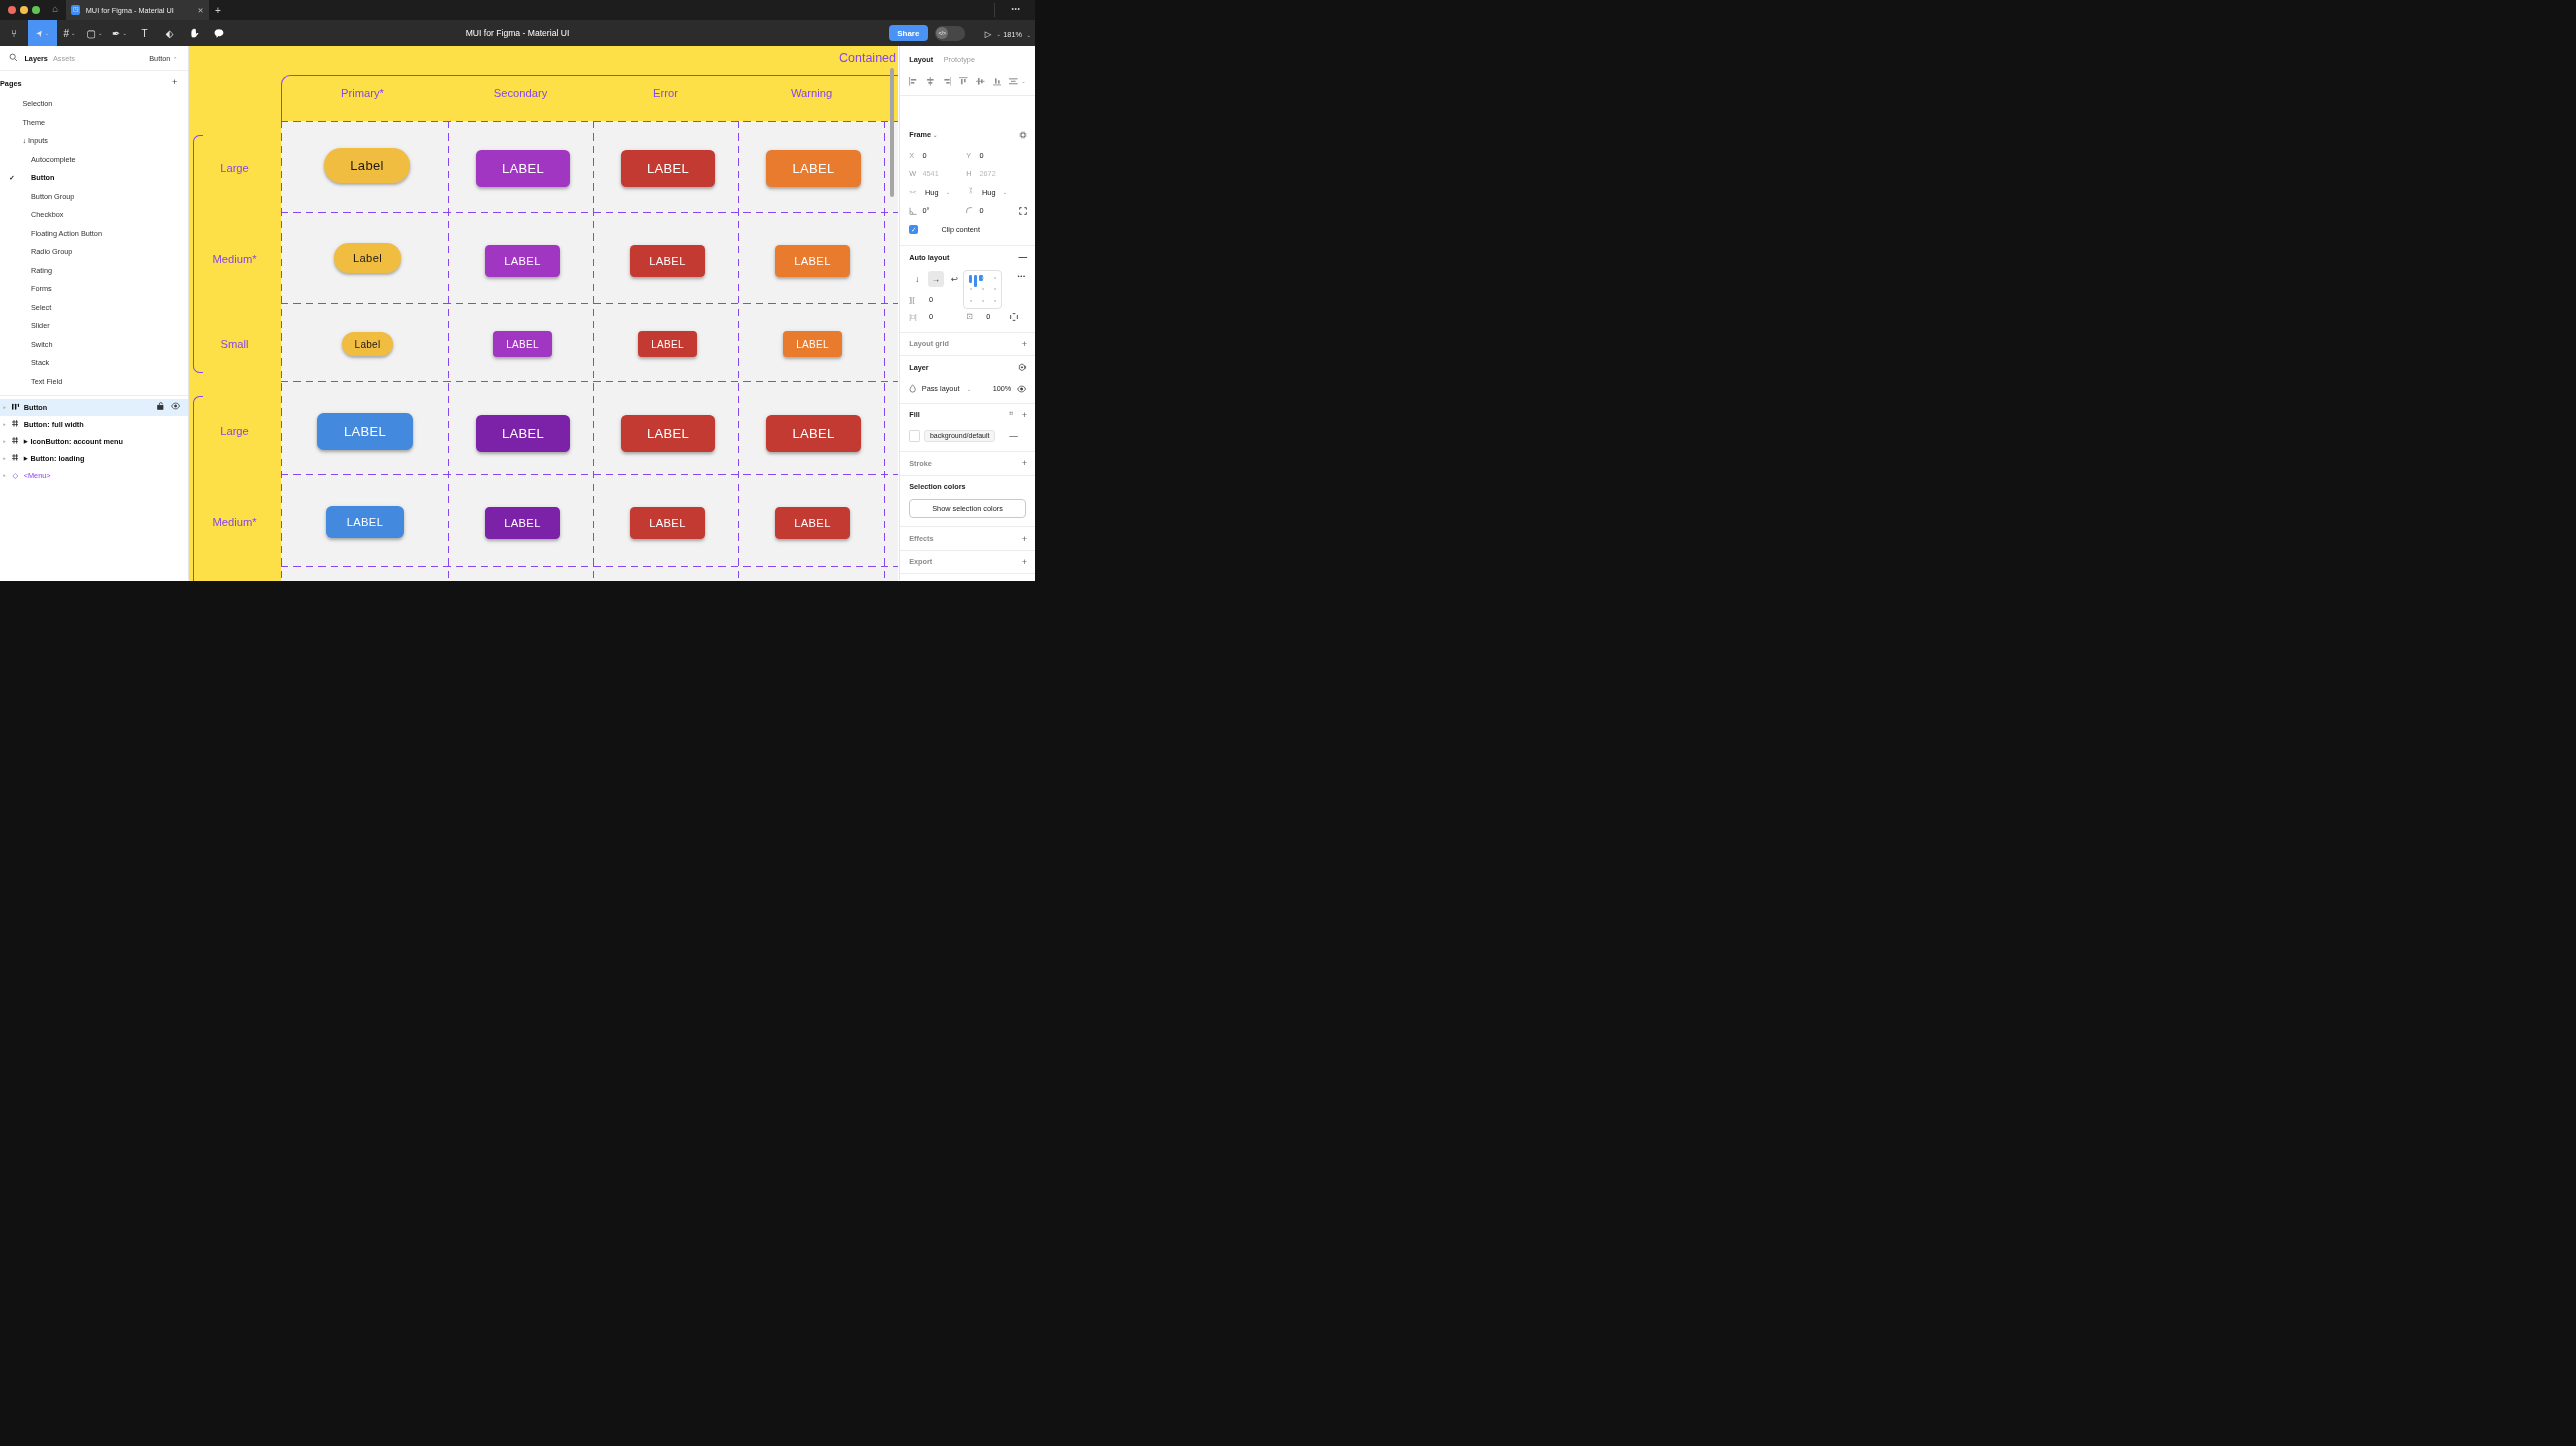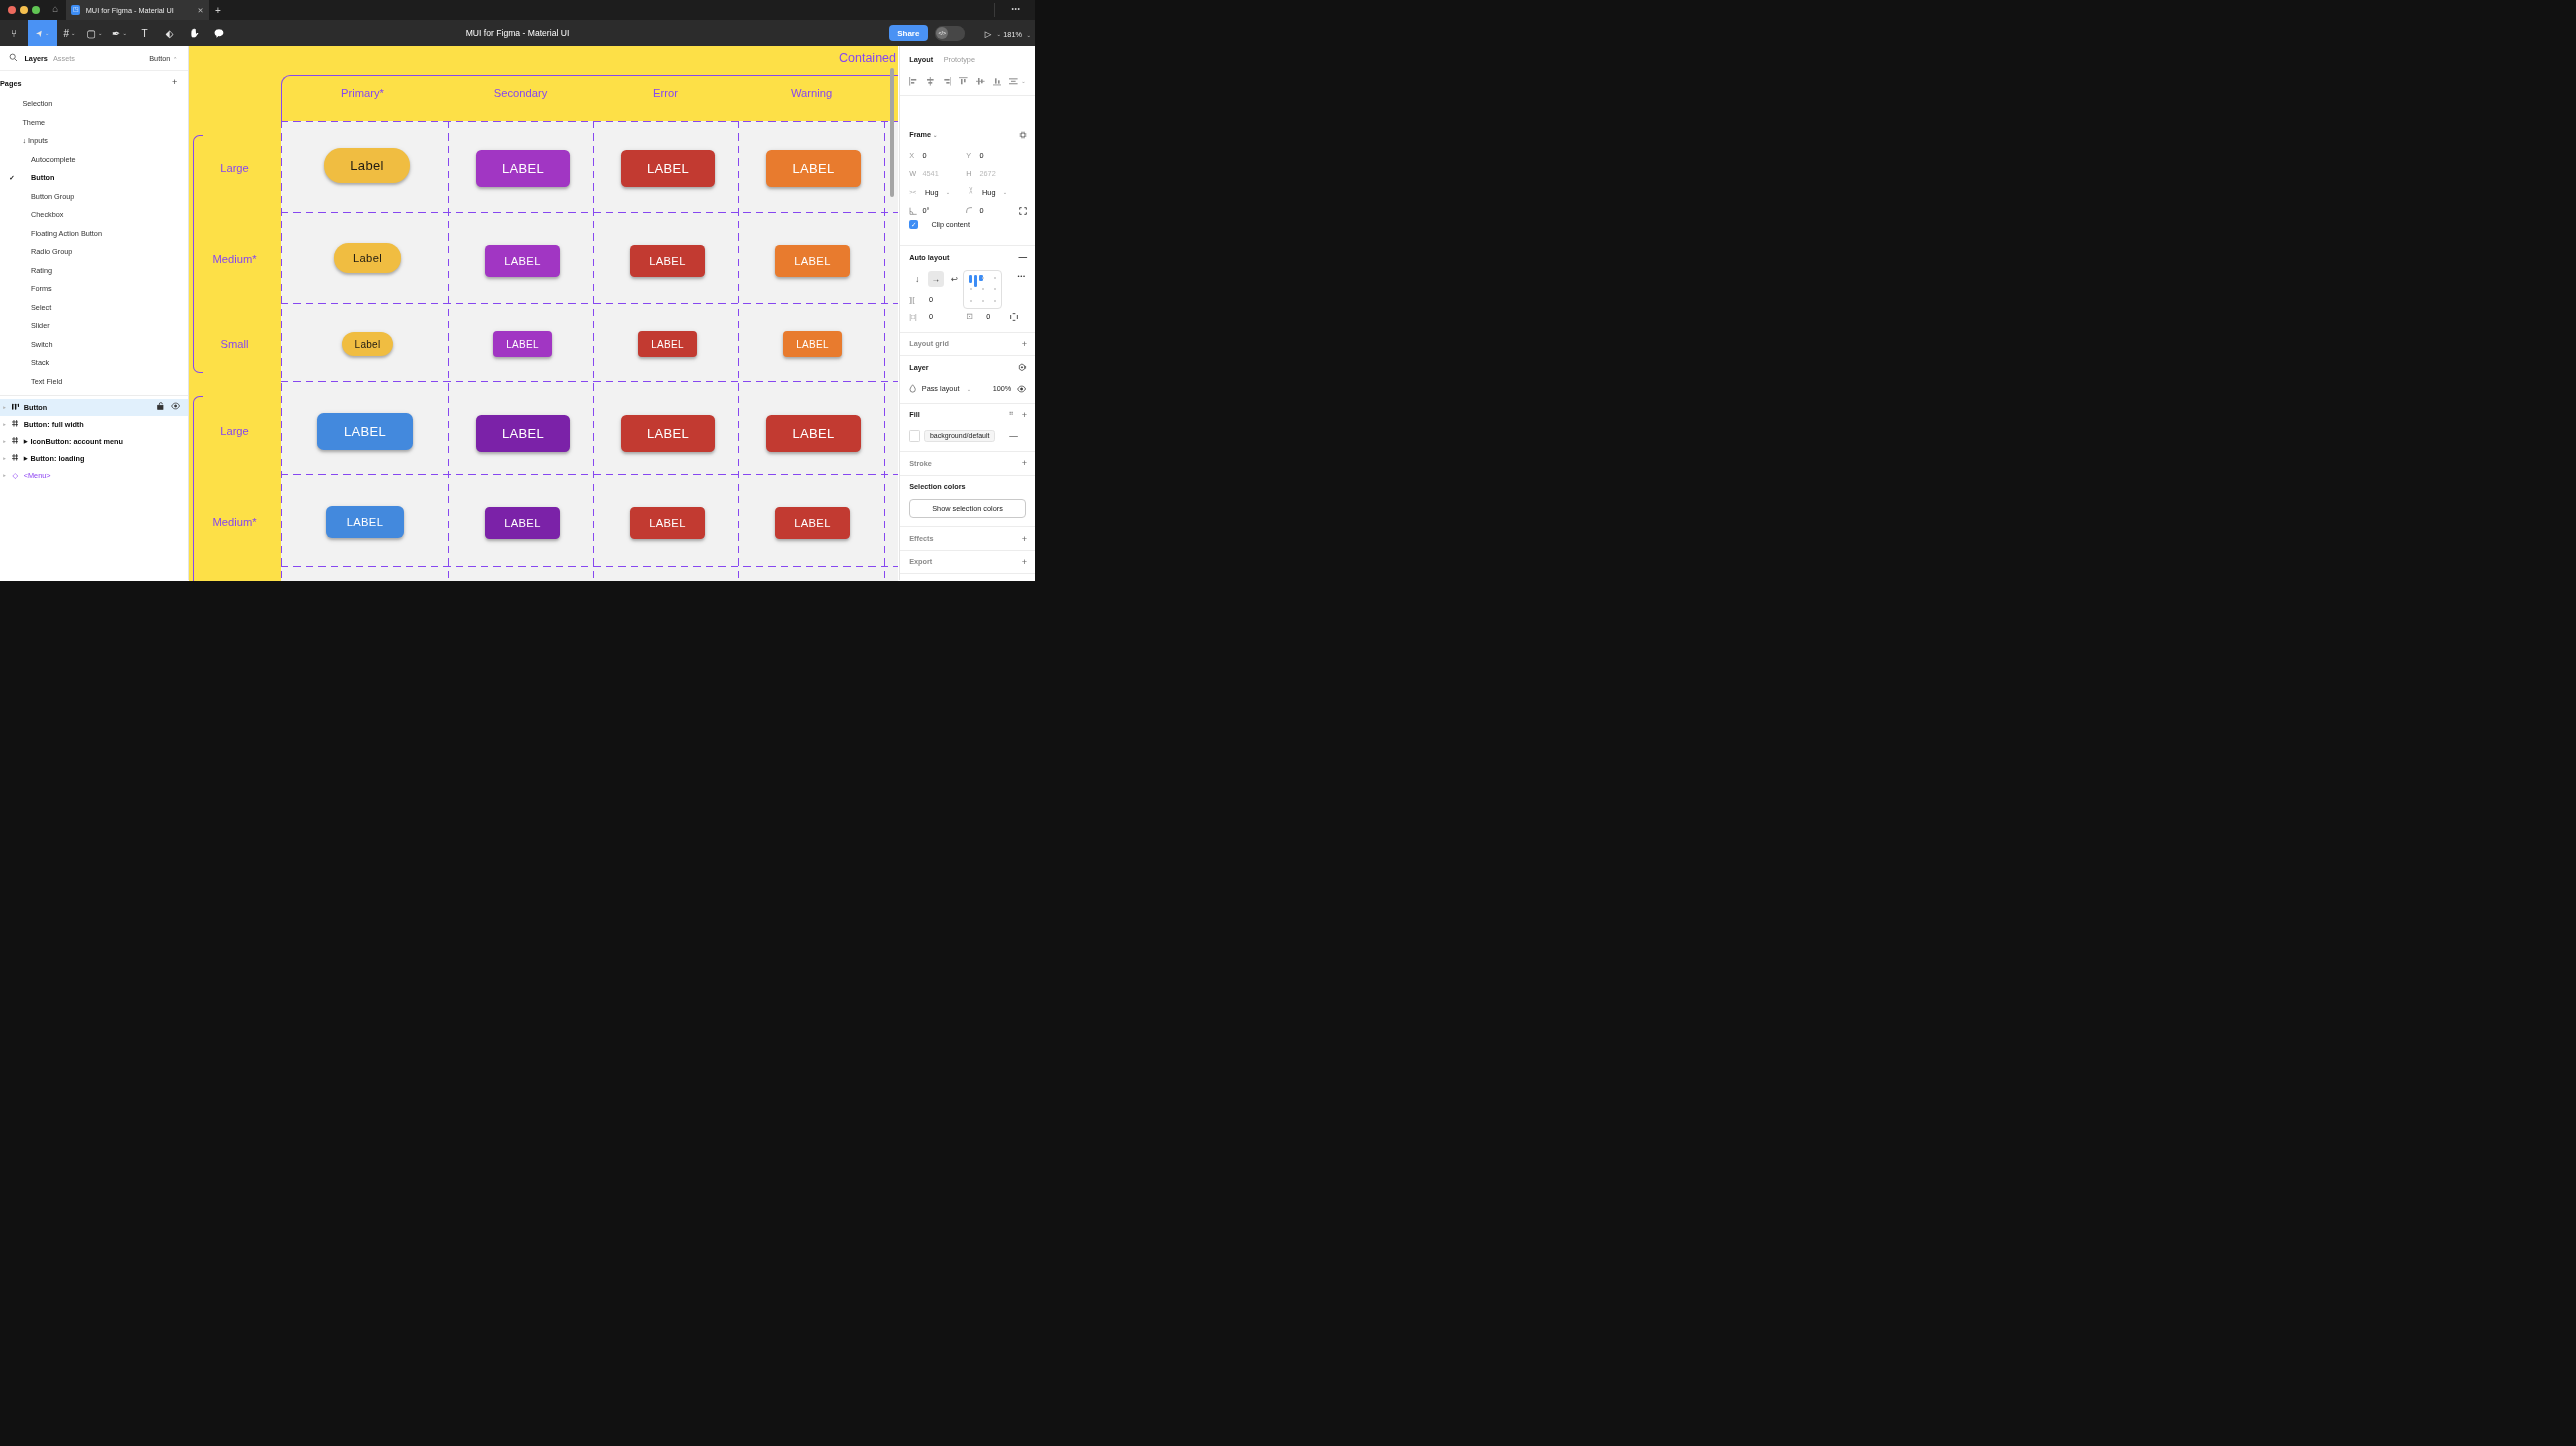--- a/index.html
+++ b/index.html
@@ -92,21 +92,21 @@
   .sec-right{position:absolute;right:8px;display:flex;gap:8px;align-items:center;color:#555;}
   .plusg{font-size:9.2px;color:#666;font-weight:400;}
   .minusg{font-size:8.6px;color:#444;}
   .frame-grid{padding-bottom:5.3px;margin-top:28px;}
   .fg-row{display:flex;height:18.5px;align-items:center;}
   .fg-cell{display:flex;align-items:center;width:57px;gap:5.3px;}
   .fg-lab{color:#9b9b9b;width:8px;}
   .fg-val{color:#111;}
   .fg-val.muted{color:#b9b9b9;}
   .chev-sm{font-size:5.3px;color:#888;margin-left:2px;}
-  .clip-row{display:flex;align-items:flex-start;gap:13px;height:20px;}
+  .clip-row{display:flex;align-items:center;gap:23px;height:20px;}
   .checkbox{width:9.2px;height:9.2px;border-radius:2px;background:#3d8df5;color:#fff;font-size:6.6px;line-height:9.2px;text-align:center;}
   .al-body{padding:2.6px 0 6.6px;position:relative;}
   .al-dirs{display:flex;align-items:center;gap:2.6px;}
   .al-dir{width:16px;height:16px;display:flex;align-items:center;justify-content:center;color:#444;font-size:8.6px;border-radius:3.3px;}
   .al-dir.sel{background:#e8e8e8;}
   .al-box{position:absolute;left:54px;top:1.3px;width:37px;height:37px;border:0.7px solid #e0e0e0;border-radius:4px;background:#fff;}
   .al-dot{position:absolute;width:2px;height:2px;border-radius:50%;background:#c9c9c9;}
   .al-glyph{position:absolute;left:4.6px;top:4.6px;display:flex;gap:2px;align-items:flex-start;}
   .al-glyph i{display:block;width:3.3px;border-radius:1.3px;background:#3d8df5;}
   .al-more{position:absolute;right:0;top:4px;color:#333;letter-spacing:0.7px;}

